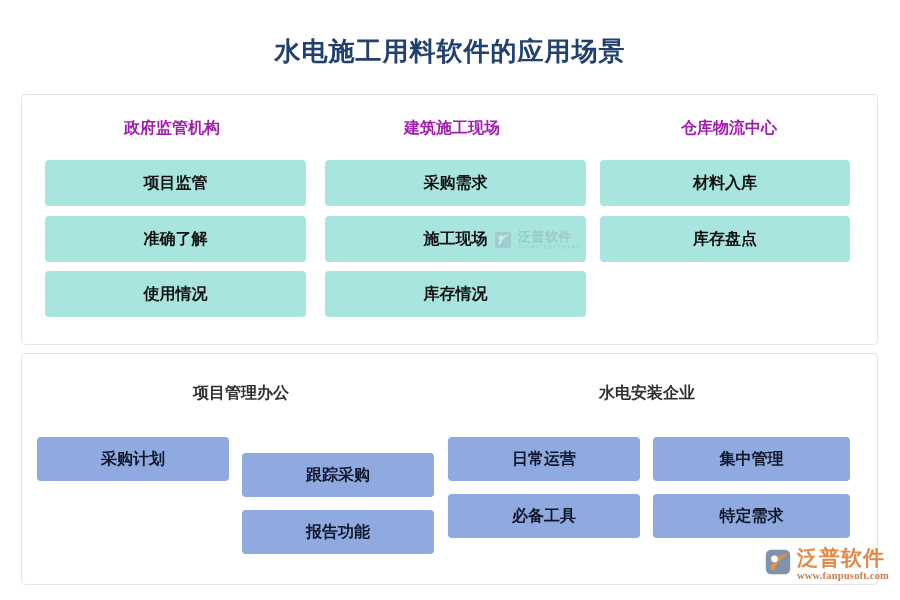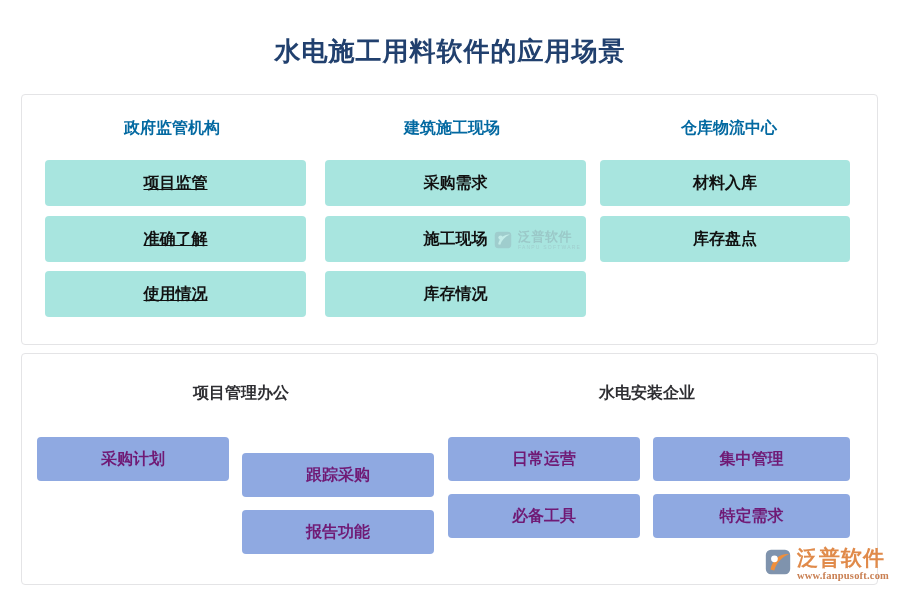--- a/index.html
+++ b/index.html
@@ -59,21 +59,21 @@
   }
 
   
   .col-heading {
     position: absolute;
     text-align: center;
     font-size: 16px;
     font-weight: bold;
     line-height: 22px;
   }
-  .col-heading.navy { color: #0369a1; }
+  .col-heading.navy { color: #a21caf; }
   .col-heading.dark { color: #2f2f33; }
 
   
   .top-heads { position: absolute; left: 21px; top: 117px; width: 857px; height: 24px; }
   .top-heads .col-heading { top: 0; width: 270px; }
   .top-heads .c0 { left: 16px; }
   .top-heads .c1 { left: 296px; }
   .top-heads .c2 { left: 573px; }
 
   
@@ -94,26 +94,26 @@
     font-weight: bold;
     text-align: center;
   }
   .box-teal {
     background: #a8e5df;
     color: #111111;
     height: 46px;
   }
   .box-purple {
     background: #8fa9e1;
-    color: #701a75;
+    color: #0f172a;
     height: 44px;
   }
 
   
-  .t-c0 { left: 45px;  width: 261px; text-decoration: underline; }
+  .t-c0 { left: 45px;  width: 261px; }
   .t-c1 { left: 325px; width: 261px; }
   .t-c2 { left: 600px; width: 250px; }
   .t-r0 { top: 160px; }
   .t-r1 { top: 216px; }
   .t-r2 { top: 271px; }
 
   
   .p-c0 { left: 37px;  width: 192px; }
   .p-c1 { left: 242px; width: 192px; margin-top: 16px; }
   .p-c2 { left: 448px; width: 192px; }

